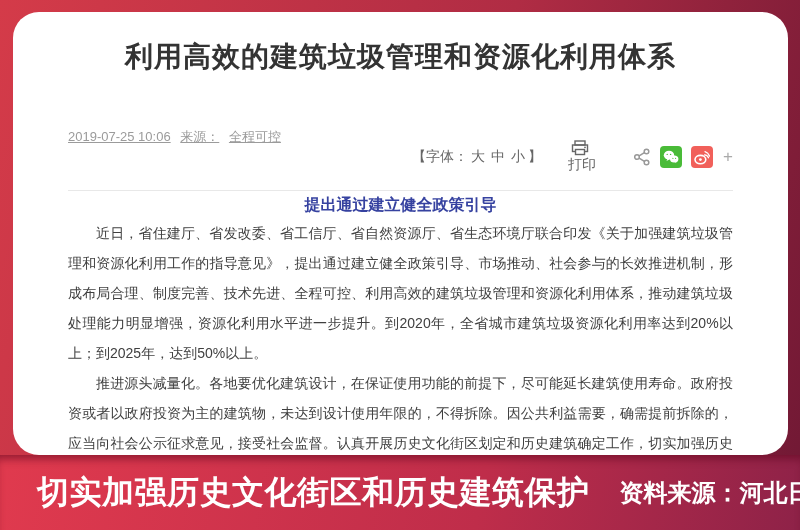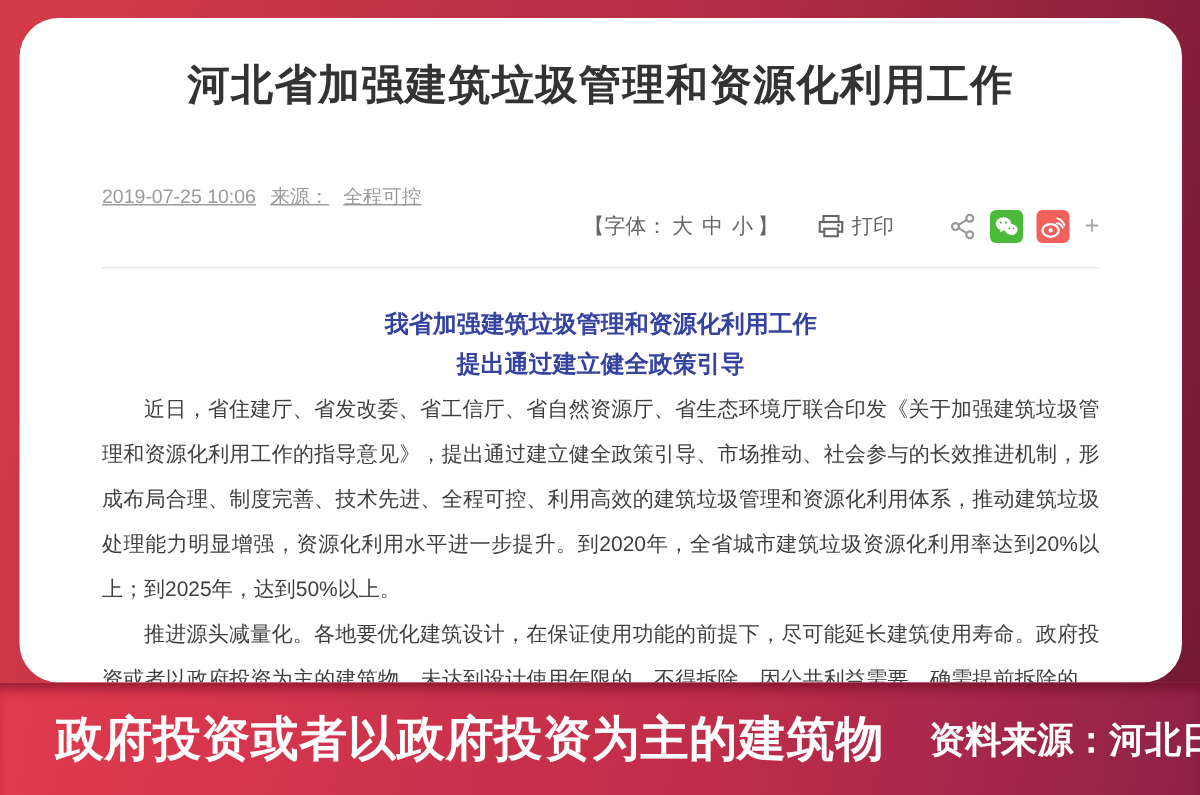--- a/index.html
+++ b/index.html
@@ -23,21 +23,21 @@
     margin: 24px 55px 0 55px; display: flex; justify-content: space-between;
     align-items: center; font-size: 13px; color: #9b9b9b;
   }
   .meta-left span { margin-right: 6px; text-decoration: underline; }
   .meta-left .src-name { cursor: pointer; }
   .meta-right { display: flex; align-items: center; color: #666666; margin-top: 40px; }
   .font-ctl { display: flex; align-items: center; font-size: 14px; color: #666; }
   .font-ctl a { margin: 0 3px; color: #666; text-decoration: none; cursor: pointer; }
   .print-btn {
     display: flex; align-items: center; margin-left: 26px; cursor: pointer;
-    color: #666; font-size: 14px;
+    color: #666; font-size: 14px; flex-direction: column;
   }
   .print-btn svg { margin-right: 5px; display: block; }
   .share-group { display: flex; align-items: center; margin-left: 28px; }
   .share-group > * { margin-left: 9px; }
   .icon-badge {
     width: 22px; height: 22px; border-radius: 4px; display: flex;
     align-items: center; justify-content: center; cursor: pointer;
   }
   .wechat-badge { background: #49bb38; }
   .weibo-badge  { background: #f1605a; }
@@ -69,21 +69,21 @@
     white-space: nowrap;
   }
 </style>
 </head>
 <body>
 
 <div class="page">
 
   <div class="card">
 
-    <h1 class="article-title">河北省加强建筑垃圾管理和资源化利用工作</h1>
+    <h1 class="article-title">利用高效的建筑垃圾管理和资源化利用体系</h1>
 
     <div class="meta-row">
       <div class="meta-left">
         <span>2019-07-25 10:06</span>
         <span>来源：</span>
         <span class="src-name">全程可控</span>
       </div>
       <div class="meta-right">
         <span class="font-ctl">
           <span>【字体：</span>
@@ -132,27 +132,26 @@
             </svg>
           </span>
           <span class="plus-btn">+</span>
         </span>
       </div>
     </div>
 
     <hr class="divider">
 
     <div class="article-body">
-      <div class="subtitle first">我省加强建筑垃圾管理和资源化利用工作</div>
       <div class="subtitle">提出通过建立健全政策引导</div>
       <p>近日，省住建厅、省发改委、省工信厅、省自然资源厅、省生态环境厅联合印发《关于加强建筑垃圾管理和资源化利用工作的指导意见》，提出通过建立健全政策引导、市场推动、社会参与的长效推进机制，形成布局合理、制度完善、技术先进、全程可控、利用高效的建筑垃圾管理和资源化利用体系，推动建筑垃圾处理能力明显增强，资源化利用水平进一步提升。到2020年，全省城市建筑垃圾资源化利用率达到20%以上；到2025年，达到50%以上。</p>
       <p>推进源头减量化。各地要优化建筑设计，在保证使用功能的前提下，尽可能延长建筑使用寿命。政府投资或者以政府投资为主的建筑物，未达到设计使用年限的，不得拆除。因公共利益需要，确需提前拆除的，应当向社会公示征求意见，接受社会监督。认真开展历史文化街区划定和历史建筑确定工作，切实加强历史文化街区和历史建筑保护。推广绿色建筑、装配式建筑以及商品房全装修等建设方式。</p>
 
     </div>
 
   </div>
 
   <div class="banner">
-    <span class="banner-title">政府投资或者以政府投资为主的建筑物</span>
+    <span class="banner-title">切实加强历史文化街区和历史建筑保护</span>
     <span class="banner-source">资料来源：河北日报</span>
   </div>
 
 </div>
 
 </body></html>

